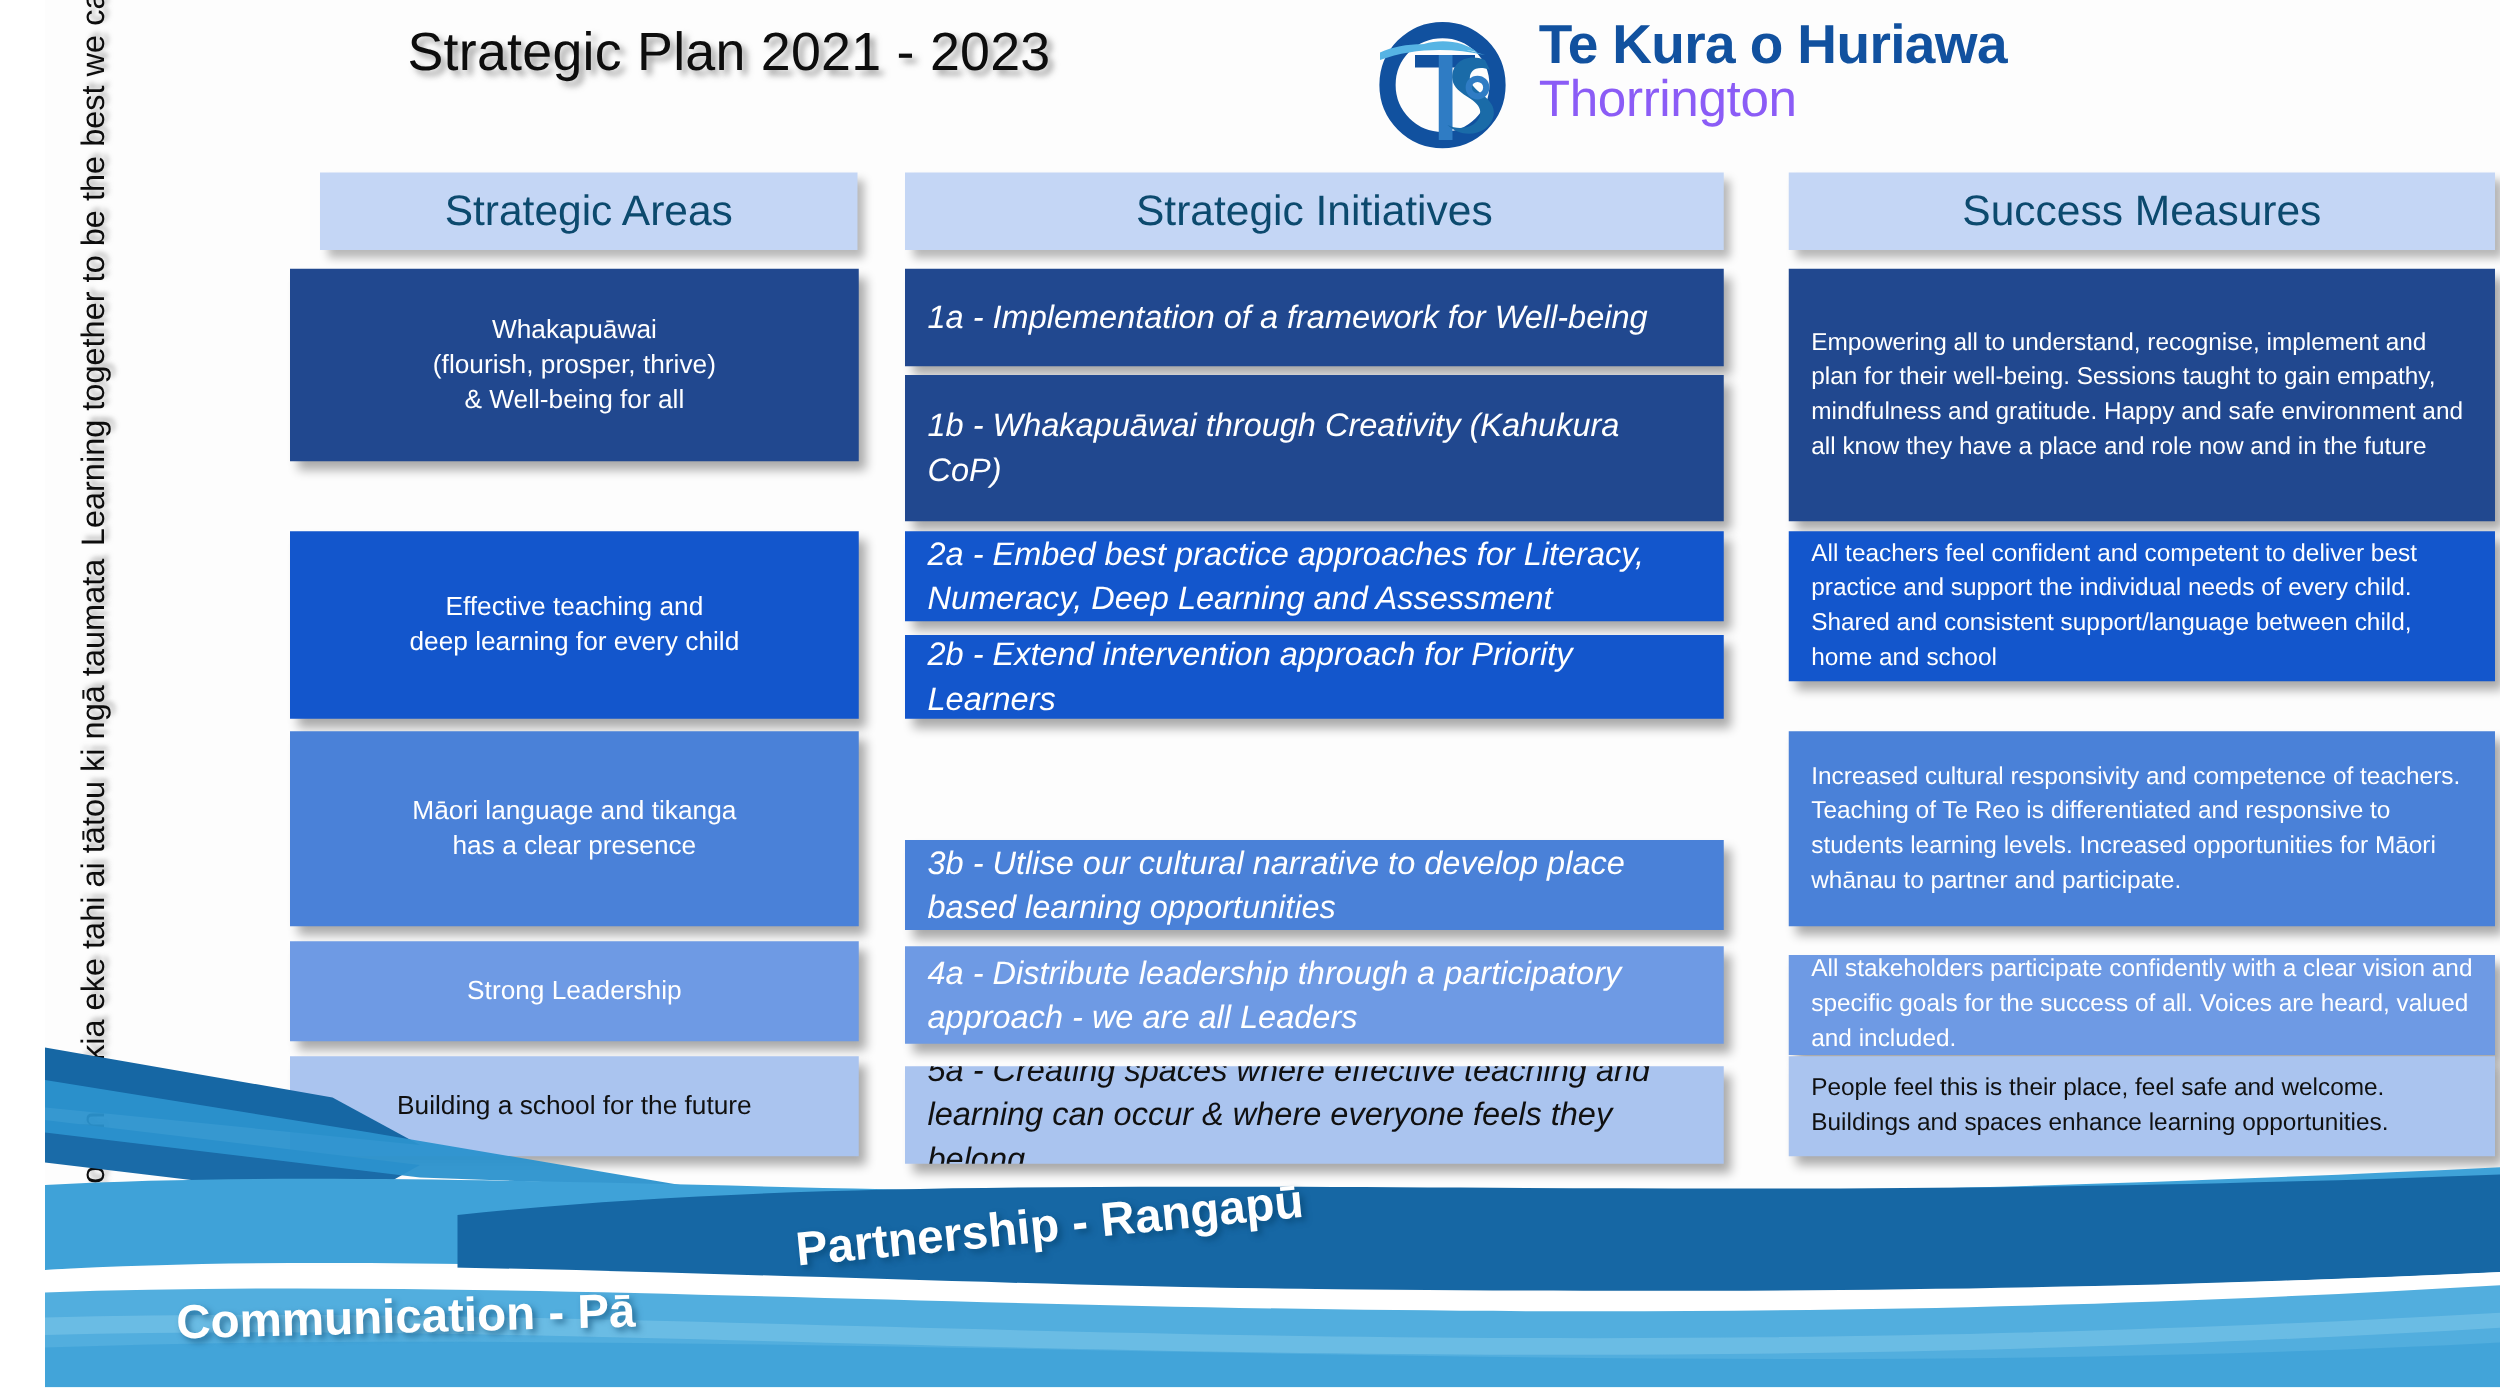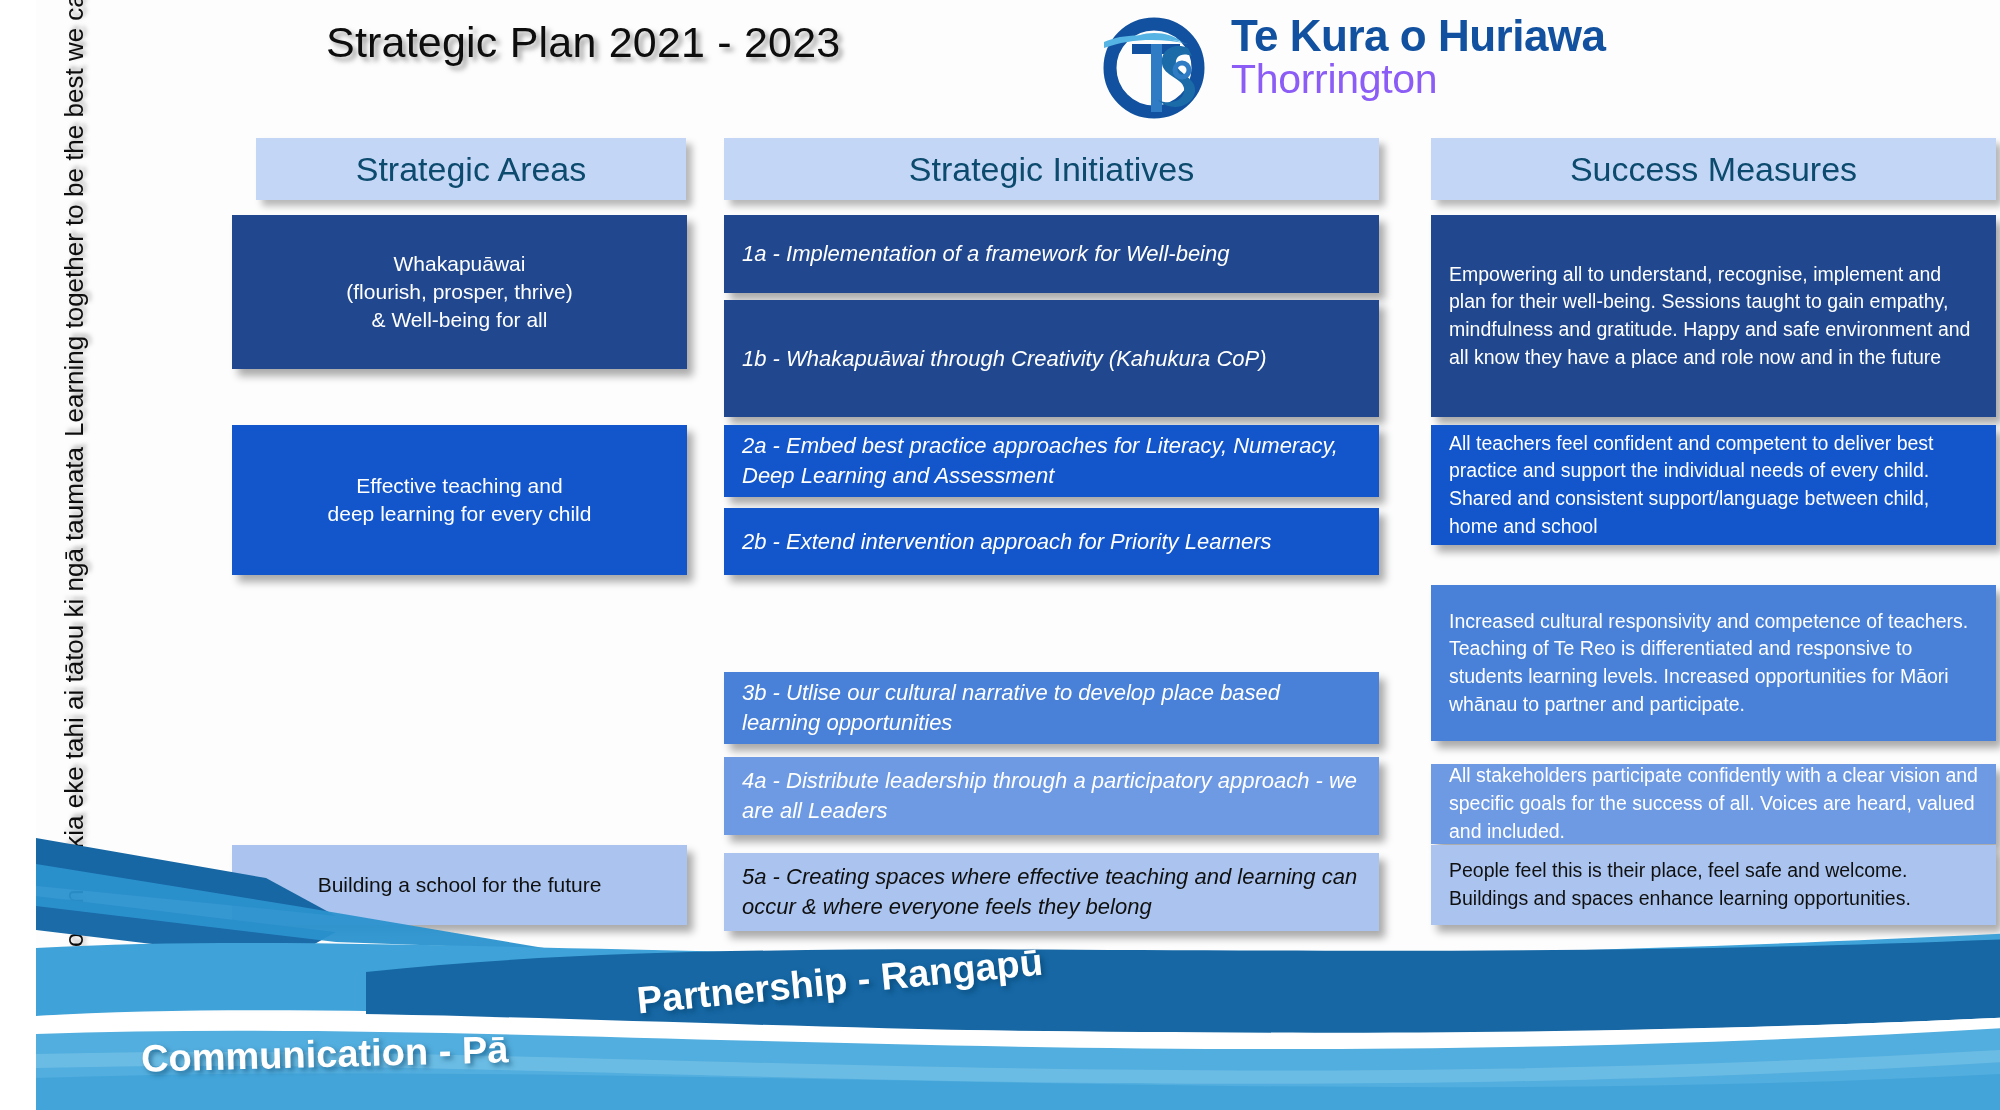--- a/index.html
+++ b/index.html
@@ -75,21 +75,21 @@
     display: flex;
     align-items: center;
     overflow: hidden;
   }
   .cell .txt { width: 100%; }
 
   
   .area .txt { text-align: center; font-size: 21px; line-height: 1.32; padding: 0 16px; }
   
   .init { padding: 0 18px; }
-  .init .txt { text-align: left; font-size: 22px; font-style: italic; line-height: 1.36; }
+  .init .txt { text-align: left; font-size: 26px; font-style: italic; line-height: 1.36; }
   
   .meas { padding: 15px 18px; }
   .meas .txt { text-align: left; font-size: 19.5px; line-height: 1.42; }
 
   .tone-1 { background:#21488f; color:#ffffff; }
   .tone-2 { background:#1356cc; color:#ffffff; }
   .tone-3 { background:#4a81d8; color:#ffffff; }
   .tone-4 { background:#6e9ae4; color:#ffffff; }
   .tone-5 { background:#aac4ef; color:#101010; }
 
@@ -158,20 +158,27 @@
 
   <div class="cell area tone-1" style="left:196px; top:215px; width:455px; height:154px;">
     <div class="txt" style="white-space: pre-line;">Whakapuāwai
 (flourish, prosper, thrive)
 &amp; Well-being for all</div>
   </div>
   <div class="cell area tone-2" style="left:196px; top:425px; width:455px; height:150px;">
     <div class="txt" style="white-space: pre-line;">Effective teaching and
 deep learning for every child</div>
   </div>
+  <div class="cell area tone-3" style="left:196px; top:585px; width:455px; height:156px;">
+    <div class="txt" style="white-space: pre-line;">Māori language and tikanga
+has a clear presence</div>
+  </div>
+  <div class="cell area tone-4" style="left:196px; top:753px; width:455px; height:80px;">
+    <div class="txt">Strong Leadership</div>
+  </div>
   <div class="cell area tone-5" style="left:196px; top:845px; width:455px; height:80px;">
     <div class="txt">Building a school for the future</div>
   </div>
 
   <div class="cell init tone-1" style="left:688px; top:215px; width:655px; height:78px;">
     <div class="txt">1a - Implementation of a framework for Well-being</div>
   </div>
   <div class="cell init tone-1" style="left:688px; top:300px; width:655px; height:117px;">
     <div class="txt">1b - Whakapuāwai through Creativity (Kahukura CoP)</div>
   </div>

